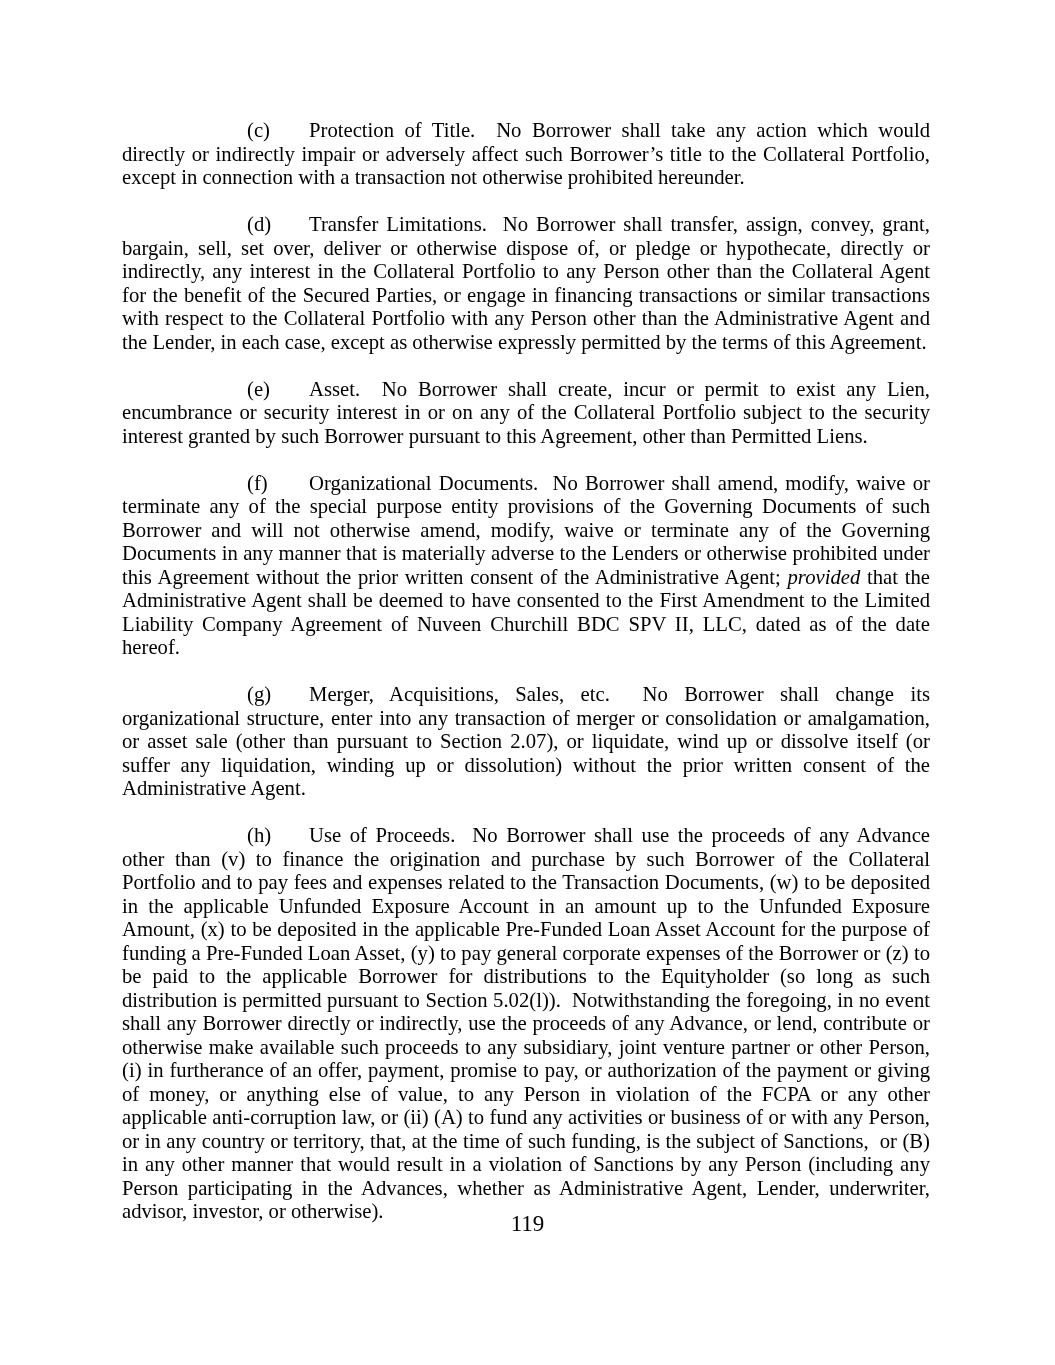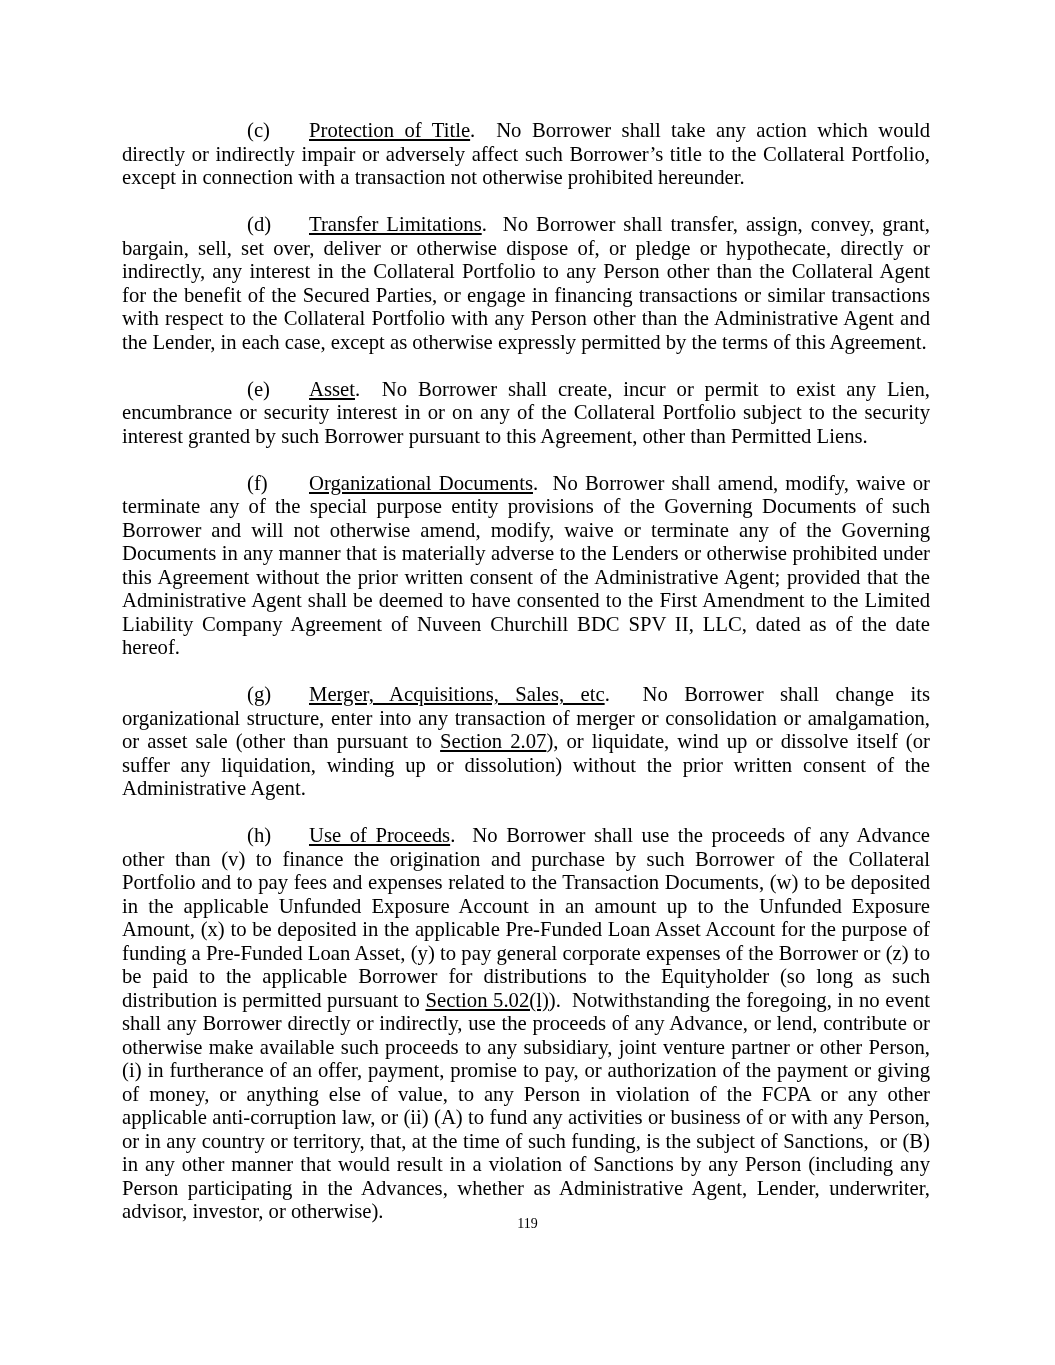--- a/index.html
+++ b/index.html
@@ -28,29 +28,29 @@
     margin: 0 0 23.5px 0;
     text-align: justify;
     text-indent: 125px;
   }
   p.para:last-child { margin-bottom: 0; }
   .plabel {
     display: inline-block;
     width: 62px;
     text-indent: 0;
   }
-  .u { text-decoration: underline; }
-  .i { }
+  .u { }
+  .i { font-style: italic; }
   .page-number {
     position: absolute;
     top: 1213px;
     left: 0;
     width: 100%;
     text-align: center;
-    font-size: 14px;
+    font-size: 23px;
     line-height: 22px;
   }
 </style>
 </head>
 <body>
 
 <div class="page">
   <div class="content">
       <p class="para"><span class="plabel">(c)</span><span class="u">Protection of Title</span><span>.&nbsp; No Borrower shall take any action which would directly or indirectly impair or adversely affect such Borrower’s title to the Collateral Portfolio, except in connection with a transaction not otherwise prohibited hereunder.</span></p>
       <p class="para"><span class="plabel">(d)</span><span class="u">Transfer Limitations</span><span>.&nbsp; No Borrower shall transfer, assign, convey, grant, bargain, sell, set over, deliver or otherwise dispose of, or pledge or hypothecate, directly or indirectly, any interest in the Collateral Portfolio to any Person other than the Collateral Agent for the benefit of the Secured Parties, or engage in financing transactions or similar transactions with respect to the Collateral Portfolio with any Person other than the Administrative Agent and the Lender, in each case, except as otherwise expressly permitted by the terms of this Agreement.</span></p>

